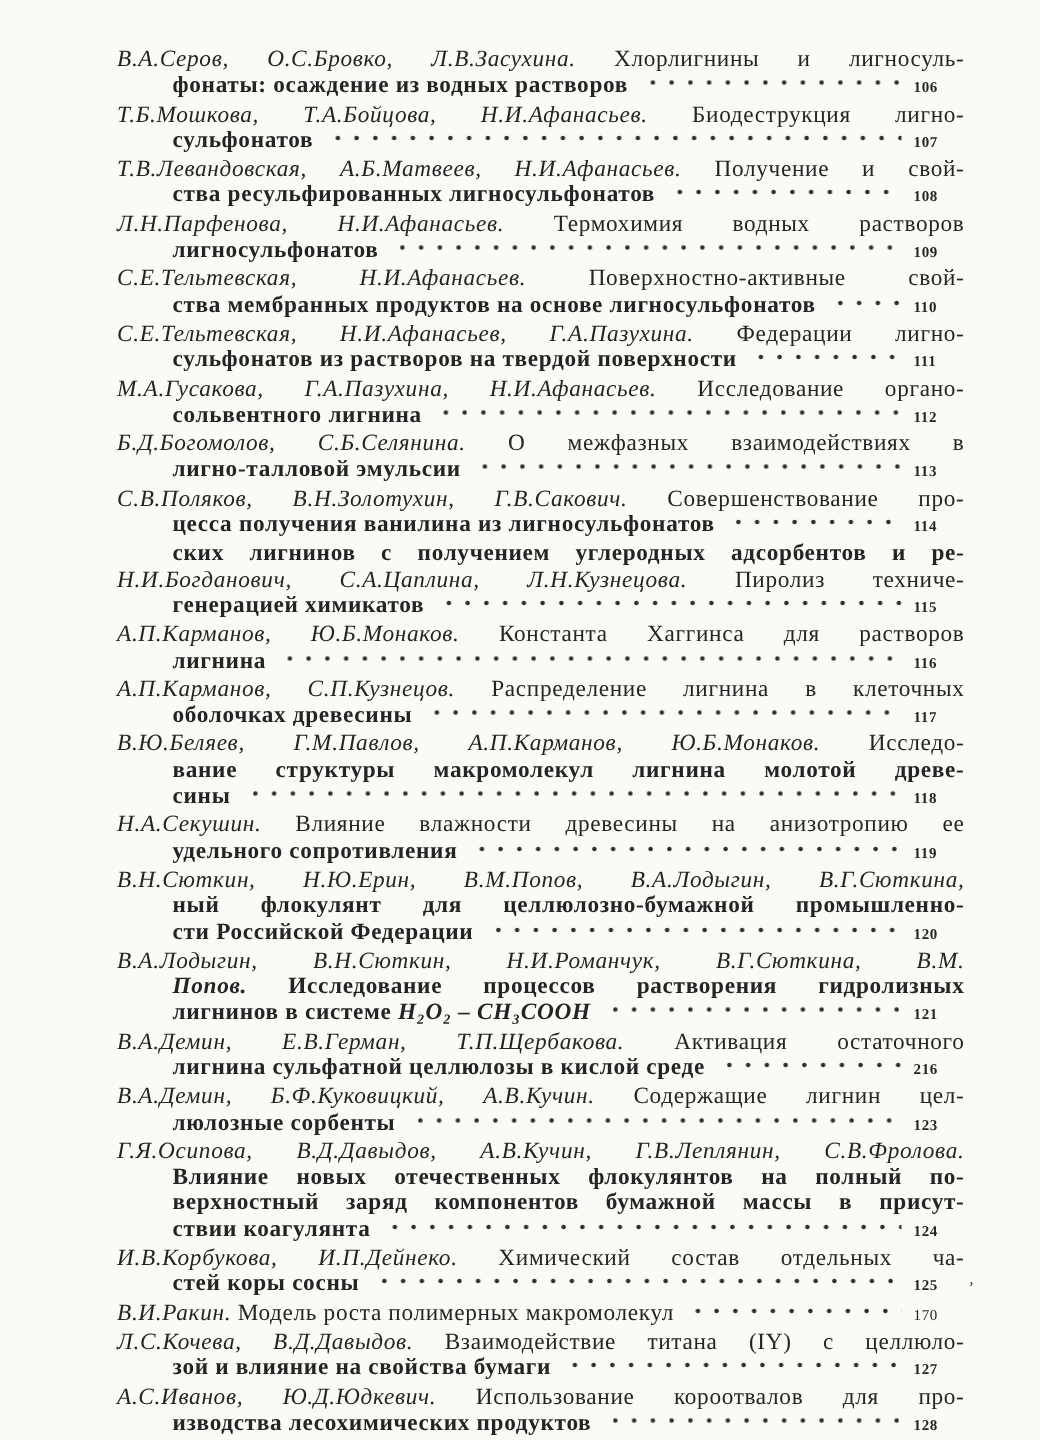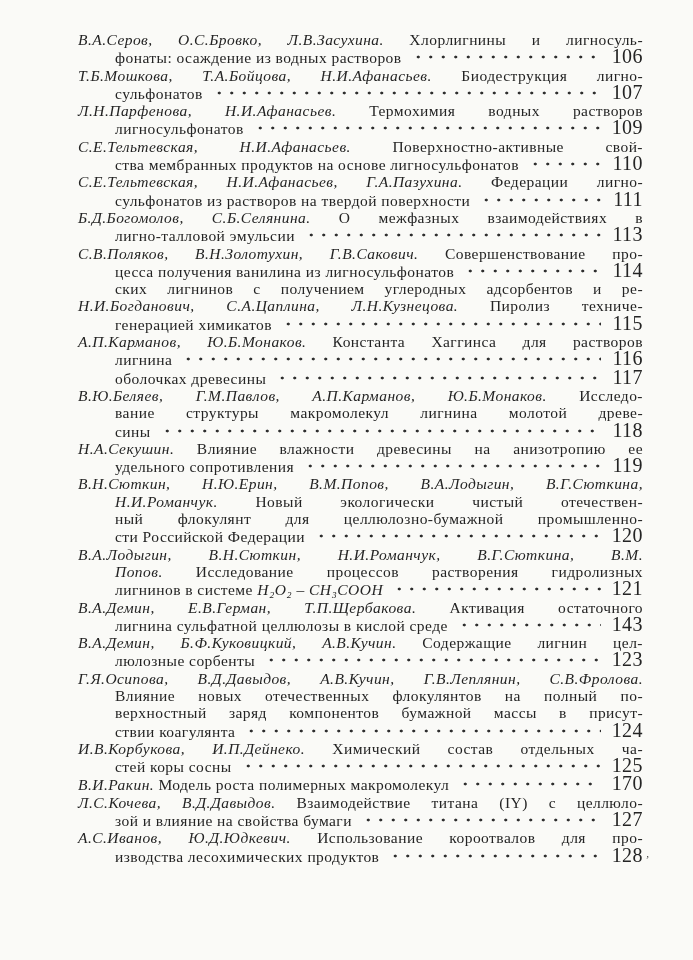--- a/index.html
+++ b/index.html
@@ -21,43 +21,42 @@
     font-size: 15.5px;
     line-height: 17.3px;
     letter-spacing: 0.45px;
     white-space: normal;
     margin-left: 40px;
   }
   .line.fill {
     text-align: justify;
     text-align-last: justify;
   }
-  .line.indent { padding-left: 37px; box-sizing: border-box; }
+  .line.indent { padding-left: 37px; box-sizing: border-box; font-weight: bold; }
   .line.last {
     display: flex;
     align-items: baseline;
   }
   .line.last .txt { white-space: pre; flex: 0 0 auto; }
   .it { font-style: italic; }
   .up { font-style: normal; }
   .leader {
     flex: 1 1 auto;
     min-width: 10px;
     height: 12px;
     margin: 0 8px 0 7px;
     background-image: radial-gradient(circle, #2e2e2e 1.15px, rgba(0,0,0,0) 1.8px);
     background-size: 12.5px 12px;
     background-repeat: repeat-x;
     background-position: 3px bottom;
   }
   .page-num {
     flex: 0 0 auto;
     min-width: 34px;
-    text-align: right;
-    font-size: 20px;
+    font-size: 10px;
   }
   .artifact {
     position: absolute;
     left: 645px; top: 853px;
     font-size: 11px;
     font-style: italic;
     color: #3a3a3a;
   }
 </style>
 </head>
@@ -75,20 +74,28 @@
       </div>
       <div class="entry">
         <div class="line fill"><span class="txt"><span class="it">Т.Б.Мошкова, Т.А.Бойцова, Н.И.Афанасьев.</span><span class="up"> Биодеструкция лигно-</span></span></div>
         <div class="line indent last">
           <span class="txt"><span class="up">сульфонатов</span></span>
           <span class="leader"></span>
           <span class="page-num">107</span>
         </div>
       </div>
       <div class="entry">
+        <div class="line fill"><span class="txt"><span class="it">Т.В.Левандовская, А.Б.Матвеев, Н.И.Афанасьев.</span><span class="up"> Получение и свой-</span></span></div>
+        <div class="line indent last">
+          <span class="txt"><span class="up">ства ресульфированных лигносульфонатов</span></span>
+          <span class="leader"></span>
+          <span class="page-num">108</span>
+        </div>
+      </div>
+      <div class="entry">
         <div class="line fill"><span class="txt"><span class="it">Л.Н.Парфенова, Н.И.Афанасьев.</span><span class="up"> Термохимия водных растворов</span></span></div>
         <div class="line indent last">
           <span class="txt"><span class="up">лигносульфонатов</span></span>
           <span class="leader"></span>
           <span class="page-num">109</span>
         </div>
       </div>
       <div class="entry">
         <div class="line fill"><span class="txt"><span class="it">С.Е.Тельтевская, Н.И.Афанасьев.</span><span class="up"> Поверхностно-активные свой-</span></span></div>
         <div class="line indent last">
@@ -96,20 +103,28 @@
           <span class="leader"></span>
           <span class="page-num">110</span>
         </div>
       </div>
       <div class="entry">
         <div class="line fill"><span class="txt"><span class="it">С.Е.Тельтевская, Н.И.Афанасьев, Г.А.Пазухина.</span><span class="up"> Федерации лигно-</span></span></div>
         <div class="line indent last">
           <span class="txt"><span class="up">сульфонатов из растворов на твердой поверхности</span></span>
           <span class="leader"></span>
           <span class="page-num">111</span>
+        </div>
+      </div>
+      <div class="entry">
+        <div class="line fill"><span class="txt"><span class="it">М.А.Гусакова, Г.А.Пазухина, Н.И.Афанасьев.</span><span class="up"> Исследование органо-</span></span></div>
+        <div class="line indent last">
+          <span class="txt"><span class="up">сольвентного лигнина</span></span>
+          <span class="leader"></span>
+          <span class="page-num">112</span>
         </div>
       </div>
       <div class="entry">
         <div class="line fill"><span class="txt"><span class="it">Б.Д.Богомолов, С.Б.Селянина.</span><span class="up"> О межфазных взаимодействиях в</span></span></div>
         <div class="line indent last">
           <span class="txt"><span class="up">лигно-талловой эмульсии</span></span>
           <span class="leader"></span>
           <span class="page-num">113</span>
         </div>
       </div>
@@ -132,20 +147,21 @@
       </div>
       <div class="entry">
         <div class="line fill"><span class="txt"><span class="it">А.П.Карманов, Ю.Б.Монаков.</span><span class="up"> Константа Хаггинса для растворов</span></span></div>
         <div class="line indent last">
           <span class="txt"><span class="up">лигнина</span></span>
           <span class="leader"></span>
           <span class="page-num">116</span>
         </div>
       </div>
       <div class="entry">
+        <div class="line fill"><span class="txt"><span class="it">А.П.Карманов, С.П.Кузнецов.</span><span class="up"> Распределение лигнина в клеточных</span></span></div>
         <div class="line indent last">
           <span class="txt"><span class="up">оболочках древесины</span></span>
           <span class="leader"></span>
           <span class="page-num">117</span>
         </div>
       </div>
       <div class="entry">
         <div class="line fill"><span class="txt"><span class="it">В.Ю.Беляев, Г.М.Павлов, А.П.Карманов, Ю.Б.Монаков.</span><span class="up"> Исследо-</span></span></div>
         <div class="line indent fill"><span class="txt"><span class="up">вание структуры макромолекул лигнина молотой древе-</span></span></div>
         <div class="line indent last">
@@ -157,21 +173,20 @@
       <div class="entry">
         <div class="line fill"><span class="txt"><span class="it">Н.А.Секушин.</span><span class="up"> Влияние влажности древесины на анизотропию ее</span></span></div>
         <div class="line indent last">
           <span class="txt"><span class="up">удельного сопротивления</span></span>
           <span class="leader"></span>
           <span class="page-num">119</span>
         </div>
       </div>
       <div class="entry">
         <div class="line fill"><span class="txt"><span class="it">В.Н.Сюткин, Н.Ю.Ерин, В.М.Попов, В.А.Лодыгин, В.Г.Сюткина,</span></span></div>
-        <div class="line indent fill"><span class="txt"><span class="it">Н.И.Романчук.</span><span class="up"> Новый экологически чистый отечествен-</span></span></div>
         <div class="line indent fill"><span class="txt"><span class="up">ный флокулянт для целлюлозно-бумажной промышленно-</span></span></div>
         <div class="line indent last">
           <span class="txt"><span class="up">сти Российской Федерации</span></span>
           <span class="leader"></span>
           <span class="page-num">120</span>
         </div>
       </div>
       <div class="entry">
         <div class="line fill"><span class="txt"><span class="it">В.А.Лодыгин, В.Н.Сюткин, Н.И.Романчук, В.Г.Сюткина, В.М.</span></span></div>
         <div class="line indent fill"><span class="txt"><span class="it">Попов.</span><span class="up"> Исследование процессов растворения гидролизных</span></span></div>
@@ -179,21 +194,21 @@
           <span class="txt"><span class="up">лигнинов в системе </span><span class="it">H₂O₂ – CH₃COOH</span></span>
           <span class="leader"></span>
           <span class="page-num">121</span>
         </div>
       </div>
       <div class="entry">
         <div class="line fill"><span class="txt"><span class="it">В.А.Демин, Е.В.Герман, Т.П.Щербакова.</span><span class="up"> Активация остаточного</span></span></div>
         <div class="line indent last">
           <span class="txt"><span class="up">лигнина сульфатной целлюлозы в кислой среде</span></span>
           <span class="leader"></span>
-          <span class="page-num">143</span>
+          <span class="page-num">216</span>
         </div>
       </div>
       <div class="entry">
         <div class="line fill"><span class="txt"><span class="it">В.А.Демин, Б.Ф.Куковицкий, А.В.Кучин.</span><span class="up"> Содержащие лигнин цел-</span></span></div>
         <div class="line indent last">
           <span class="txt"><span class="up">люлозные сорбенты</span></span>
           <span class="leader"></span>
           <span class="page-num">123</span>
         </div>
       </div>

